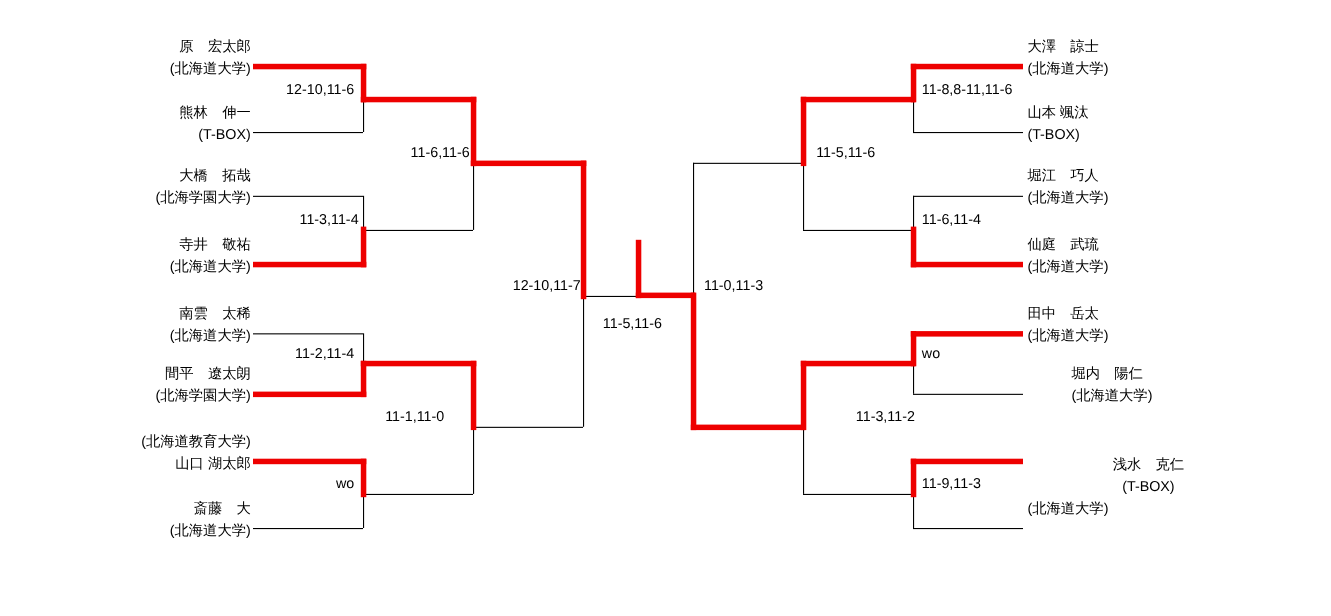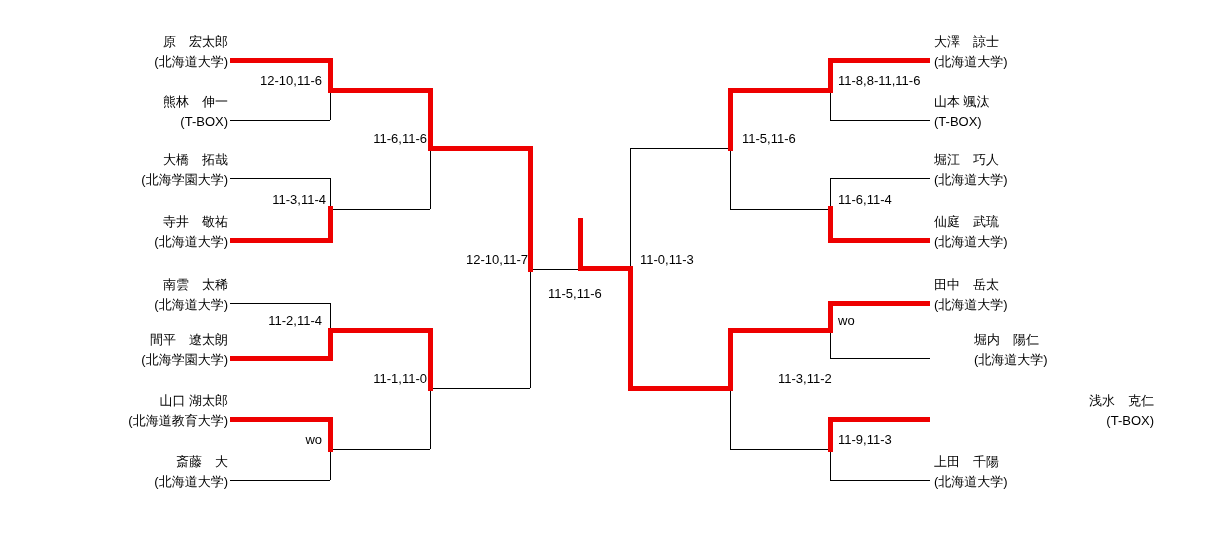--- a/index.html
+++ b/index.html
@@ -132,41 +132,40 @@
     </div>
     <div class="player" style="left: 28px; top: 330px; width: 200px; text-align: right;">
       <div class="row">間平　遼太朗</div>
       <div class="row">(北海学園大学)</div>
     </div>
     <div class="player" style="left: 934px; top: 330px; width: 220px; text-align: left; margin-left: 40px;">
       <div class="row">堀内　陽仁</div>
       <div class="row">(北海道大学)</div>
     </div>
     <div class="player" style="left: 28px; top: 391px; width: 200px; text-align: right;">
+      <div class="row">(北海道教育大学)</div>
       <div class="row">山口 湖太郎</div>
-      <div class="row">(北海道教育大学)</div>
     </div>
-    <div class="player" style="left: 934px; top: 391px; width: 220px; text-align: right;">
+    <div class="player" style="left: 934px; top: 412px; width: 220px; text-align: center;">
       <div class="row">浅水　克仁</div>
       <div class="row">(T-BOX)</div>
     </div>
     <div class="player" style="left: 28px; top: 452px; width: 200px; text-align: right;">
       <div class="row">斎藤　大</div>
       <div class="row">(北海道大学)</div>
     </div>
     <div class="player" style="left: 934px; top: 452px; width: 220px; text-align: left;">
-      <div class="row">上田　千陽</div>
       <div class="row">(北海道大学)</div>
     </div>
     <div class="score" style="left: 222px; top: 74px; width: 100px; text-align: right;">12-10,11-6</div>
     <div class="score" style="left: 226px; top: 193px; width: 100px; text-align: right;">11-3,11-4</div>
     <div class="score" style="left: 222px; top: 314px; width: 100px; text-align: right;">11-2,11-4</div>
     <div class="score" style="left: 222px; top: 433px; width: 100px; text-align: right;">wo</div>
     <div class="score" style="left: 327px; top: 132px; width: 100px; text-align: right;">11-6,11-6</div>
-    <div class="score" style="left: 327px; top: 372px; width: 100px; text-align: right;">11-1,11-0</div>
+    <div class="score" style="left: 327px; top: 372px; width: 100px; text-align: center;">11-1,11-0</div>
     <div class="score" style="left: 428px; top: 253px; width: 100px; text-align: right;">12-10,11-7</div>
     <div class="score" style="left: 548px; top: 287px; width: 120px; text-align: left;">11-5,11-6</div>
     <div class="score" style="left: 838px; top: 74px; width: 160px; text-align: left;">11-8,8-11,11-6</div>
     <div class="score" style="left: 838px; top: 193px; width: 160px; text-align: left;">11-6,11-4</div>
     <div class="score" style="left: 838px; top: 314px; width: 160px; text-align: left;">wo</div>
     <div class="score" style="left: 838px; top: 433px; width: 160px; text-align: left;">11-9,11-3</div>
     <div class="score" style="left: 742px; top: 132px; width: 160px; text-align: left;">11-5,11-6</div>
     <div class="score" style="left: 742px; top: 372px; width: 160px; text-align: left; margin-left: 36px;">11-3,11-2</div>
     <div class="score" style="left: 640px; top: 253px; width: 160px; text-align: left;">11-0,11-3</div>
   </div>

